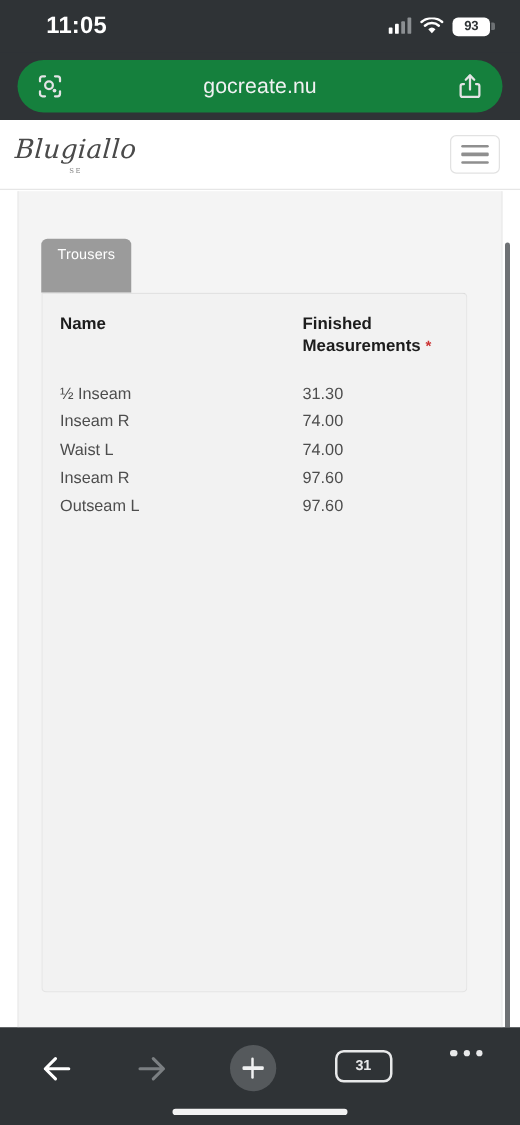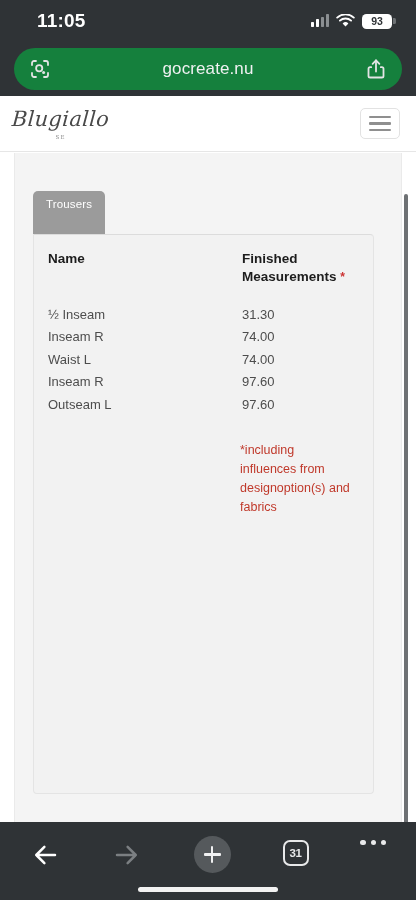--- a/index.html
+++ b/index.html
@@ -129,21 +129,21 @@
     width:37px; height:37px; border-radius:50%; background:#55595c;
     display:flex; align-items:center; justify-content:center; margin-top:-4px;
   }
   .plus-btn:before {
     content:""; width:17px; height:2.4px; background:#f0f1f2; position:absolute; border-radius:1px;
   }
   .plus-btn:after {
     content:""; width:2.4px; height:17px; background:#f0f1f2; position:absolute; border-radius:1px;
   }
   .tabs-btn {
-    width:26px; height:26px; border:2px solid #e8e9ea; border-radius:7px;
+    width:46px; height:26px; border:2px solid #e8e9ea; border-radius:7px;
     display:flex; align-items:center; justify-content:center;
   }
   .tabs-btn span { font-size:11.5px; font-weight:600; color:#e8e9ea; letter-spacing:-.3px; }
   .dots { display:flex; gap:5px; align-items:center; }
   .dots i { width:5.2px; height:5.2px; border-radius:50%; background:#e8e9ea; display:block; }
   .home-ind {
     position:absolute; bottom:8px; left:50%; transform:translateX(-50%);
     width:140px; height:5px; border-radius:3px; background:#f2f2f2;
   }
 </style>
@@ -232,21 +232,20 @@
               <tr>
                 <td>Inseam R</td>
                 <td class="val">97.60</td>
               </tr>
               <tr>
                 <td>Outseam L</td>
                 <td class="val">97.60</td>
               </tr>
             </tbody>
         </table>
-        <div class="note">*including influences from designoption(s) and fabrics</div>
       </div>
     </div>
 
     <div class="pscroll"></div>
   </div>
 
   <div class="toolbar">
     <div class="tb">
       <svg class="arrow" viewBox="0 0 24 24">
         <path d="M20 12H5M11.5 5.5 5 12l6.5 6.5" stroke="#ffffff" stroke-width="2" fill="none" stroke-linecap="round" stroke-linejoin="round"></path>

